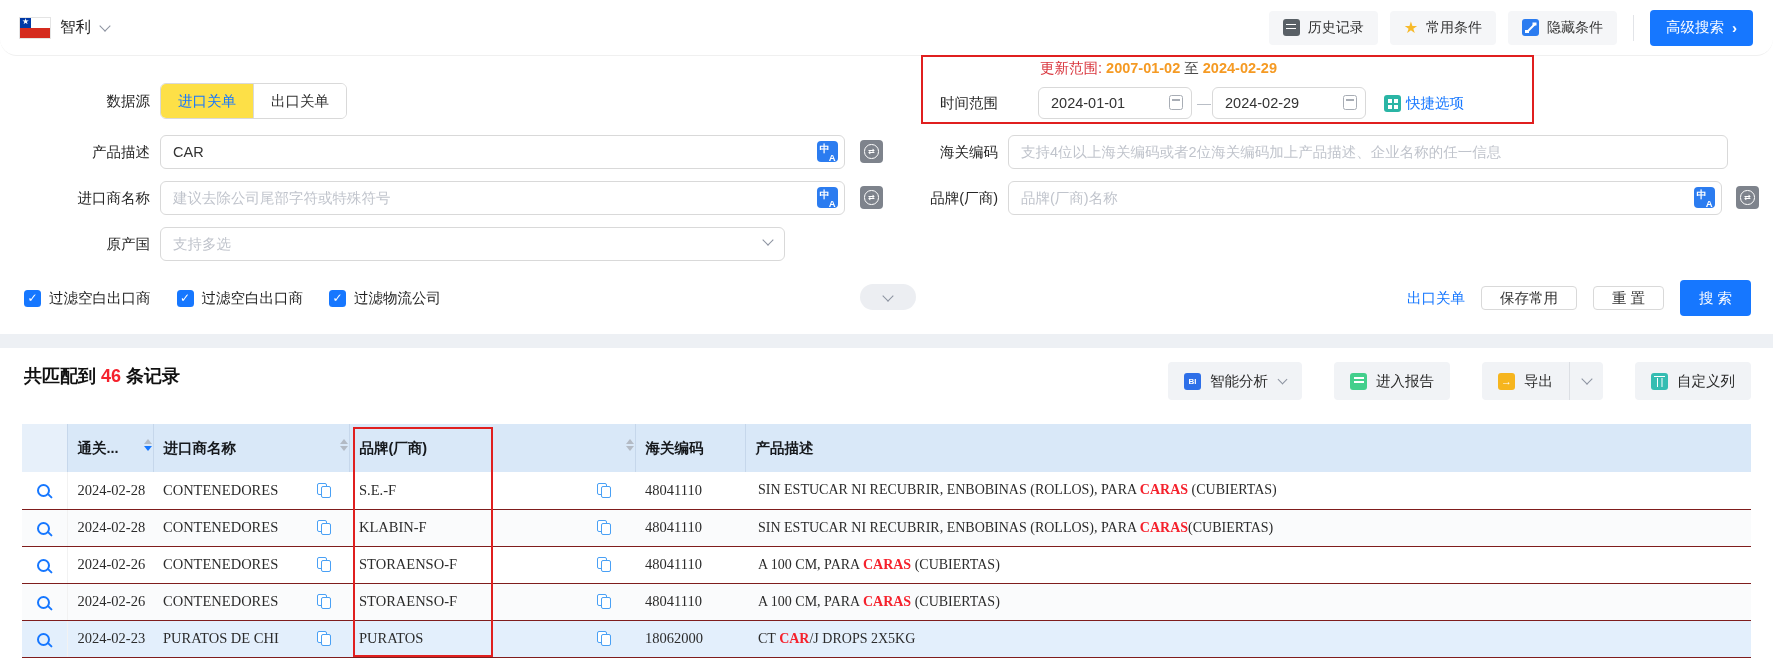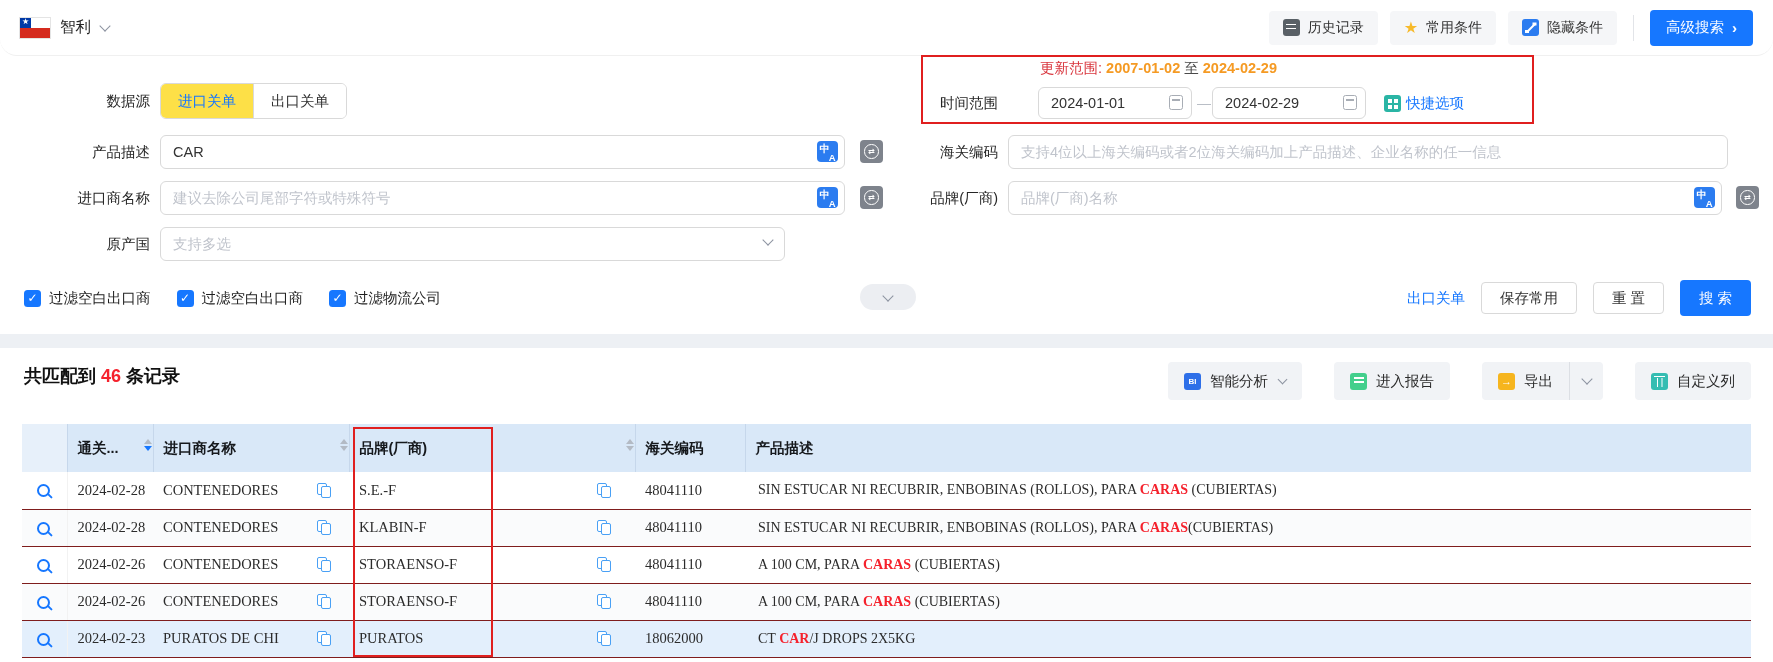--- a/index.html
+++ b/index.html
@@ -73,21 +73,21 @@
   .update-line b { color:#f59a23; }
   .quick-link { position:absolute; left:1406px; top:94px; color:#1677ff; font-size:14.5px; cursor:pointer; }
   .redbox { position:absolute; border:2px solid #e01f1f; pointer-events:none; }
   .cb-row { position:absolute; left:24px; top:289px; display:flex; align-items:center; gap:26px; }
   .cb-item { display:flex; align-items:center; gap:8px; font-size:14.5px; color:#1f1f1f; cursor:pointer; }
   .cb { width:17px; height:17px; border-radius:3.5px; background:#1677ff; color:#fff; font-size:12px; line-height:17px; text-align:center; font-weight:bold; }
   .pill { position:absolute; left:860px; top:284px; width:56px; height:26px; background:#eceef2; border-radius:13px; display:flex; align-items:center; justify-content:center; cursor:pointer; }
   .pill .chev { margin-top:-3px; }
   .form-footer { position:absolute; right:22px; top:280px; display:flex; align-items:center; gap:16px; }
   .link { color:#1677ff; font-size:14.5px; cursor:pointer; }
-  .btn-plain { height:32px; padding:0 18px; border:1px solid #d9d9d9; border-radius:4px; background:#fff; font-size:14.5px; color:#333; display:flex; align-items:center; cursor:pointer; }
+  .btn-plain { height:24px; padding:0 18px; border:1px solid #d9d9d9; border-radius:4px; background:#fff; font-size:14.5px; color:#333; display:flex; align-items:center; cursor:pointer; }
   .btn-primary { height:36px; padding:0 19px; border-radius:4px; background:#1677ff; font-size:14.5px; color:#fff; display:flex; align-items:center; cursor:pointer; }
 
   .separator { position:absolute; left:0; right:0; top:334px; height:14px; background:#edf0f4; }
 
   
   .res-title { position:absolute; left:24px; top:364px; font-size:18px; font-weight:bold; color:#111; }
   .res-title .count { color:#f5222d; }
   .res-toolbar { position:absolute; right:22px; top:362px; display:flex; align-items:center; gap:32px; }
   .tool-btn { display:flex; align-items:center; gap:9px; height:38px; padding:0 16px; background:#f1f3f6; border-radius:4px; font-size:14.5px; color:#2b2b2b; cursor:pointer; }
   .tool-btn .chev { width:7px; height:7px; margin-left:2px; }

